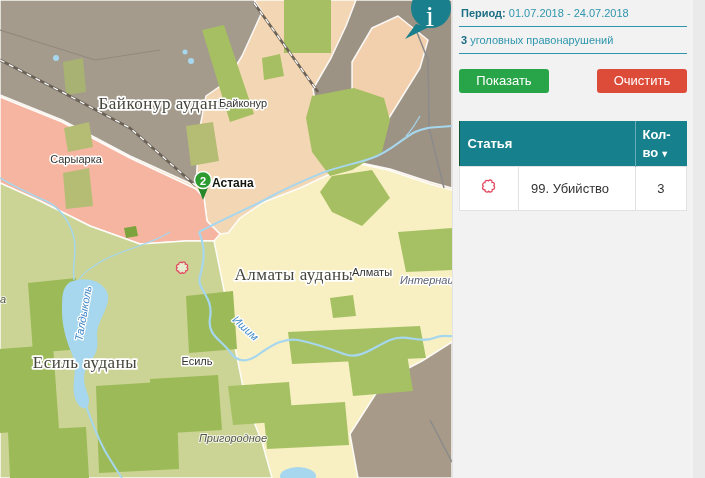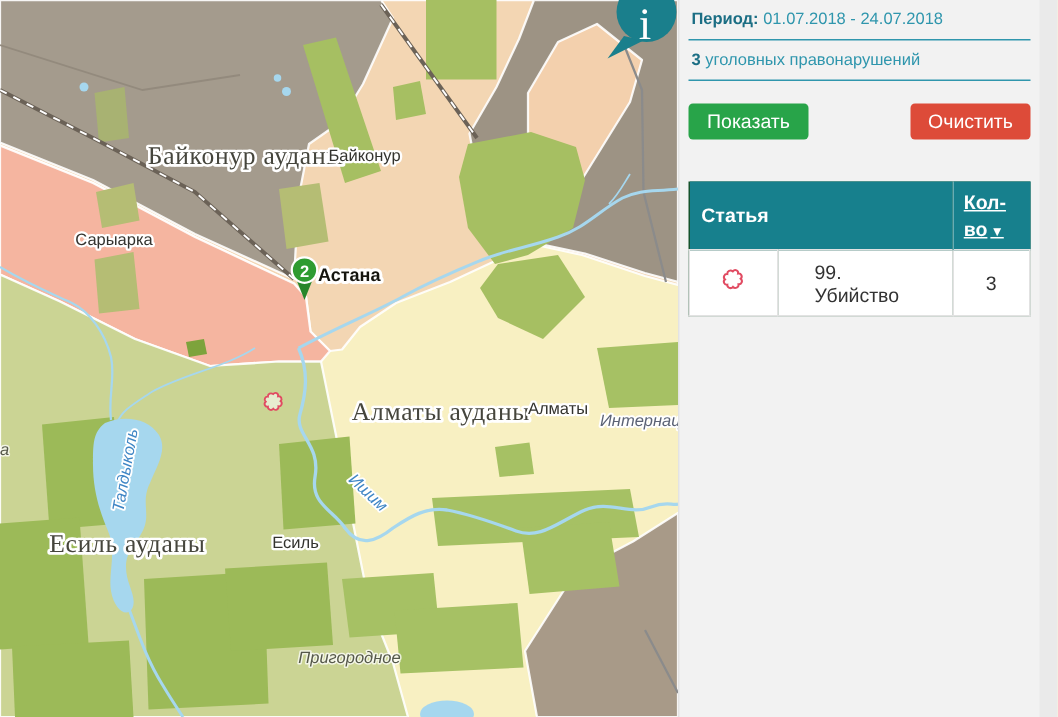--- a/index.html
+++ b/index.html
@@ -24,32 +24,32 @@
     paint-order:stroke;stroke:rgba(255,255,255,.75);stroke-width:2px;stroke-linejoin:round;}
   .region{stroke:#fff;stroke-width:1.5;stroke-opacity:.9;stroke-linejoin:round;}
   
   .panel{flex:1;height:478px;background:#f2f2f2;border-left:1px solid #e3e3e3;
     box-sizing:border-box;padding:0 18px 0 6px;position:relative;}
   .scroll-track{position:absolute;right:0;top:0;width:12px;height:100%;background:#eaeaea;}
   .info-row{padding:5px 2px 4px;border-bottom:1px solid #2f96ad;font-size:11px;line-height:17px;}
   .info-row .lbl{color:#1b6e84;font-weight:bold;}
   .info-row .val{color:#2f96ad;}
   .btn-row{margin-top:15px;display:flex;justify-content:space-between;}
-  .btn{border:none;border-radius:3px;color:#fff;font-size:13px;width:80px;height:24px;
+  .btn{border:none;border-radius:3px;color:#fff;font-size:13px;width:90px;height:24px;
     font-family:"Liberation Sans",sans-serif;cursor:pointer;line-height:24px;padding:0;}
   .btn-show{background:#28a449;}
   .btn-clear{background:#dd4b39;}
   table.stats{margin-top:28px;border-collapse:collapse;width:100%;font-size:13px;background:#14532d;}
   table.stats thead th{background:#17808d;color:#fff;text-align:left;font-weight:bold;
     padding:5px 8px;vertical-align:middle;}
-  table.stats th.col-count{width:40px;line-height:1.35;border-left:1px solid rgba(255,255,255,.35);padding:5px 4px 5px 7px;text-decoration:underline;}
+  table.stats th.col-count{width:40px;line-height:1.35;border-left:1px solid rgba(255,255,255,.35);padding:5px 4px 5px 7px;}
   table.stats th.col-count .sort{font-size:9px;margin-left:2px;}
   table.stats tbody td{border:1px solid #e2e2e2;height:41px;color:#333;background:#fff;}
   td.cell-icon{width:56px;text-align:center;}
-  td.cell-article{padding:0 24px;}
+  td.cell-article{padding:0 12px;}
   td.cell-count{text-align:center;width:40px;}
 </style>
 </head>
 <body>
 
 <div class="map-wrap">
   <svg width="452" height="478" viewBox="0 0 452 478" xmlns="http://www.w3.org/2000/svg">
     <defs>
       <symbol id="splat" viewBox="0 0 20 20">
         <path d="M9.5,3.2 c1.6,-1.9 4.4,-0.6 3.9,1.7 c2.3,-0.4 3.6,2.3 1.9,3.8 c1.9,1.5 0.7,4.3 -1.6,4.1 c0.4,2.4 -2.6,3.7 -4.1,1.9 c-1.5,1.8 -4.4,0.7 -4.2,-1.6 c-2.3,0.3 -3.5,-2.5 -1.7,-3.9 c-1.7,-1.5 -0.5,-4.2 1.7,-4 c-0.1,-2.1 2.2,-3.3 4.1,-2 z" fill="rgba(255,255,255,0.55)" stroke="#e14b62" stroke-width="1.5"></path>

